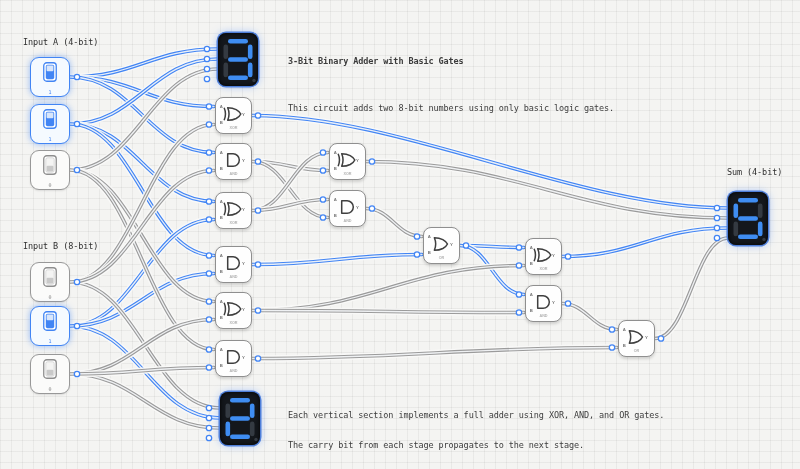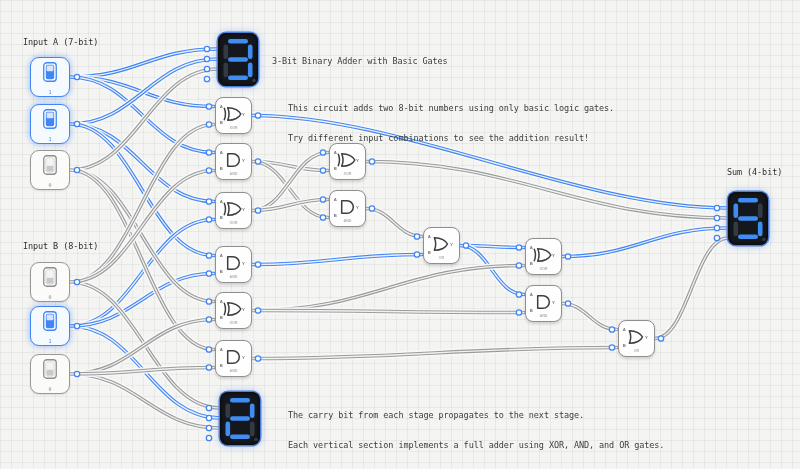--- a/index.html
+++ b/index.html
@@ -252,32 +252,31 @@
       <circle cx="209" cy="408" r="2.7" fill="#fff" stroke="#4285f4" stroke-width="1.3"></circle>
       <circle cx="209" cy="418" r="2.7" fill="#fff" stroke="#4285f4" stroke-width="1.3"></circle>
       <circle cx="209" cy="428" r="2.7" fill="#fff" stroke="#4285f4" stroke-width="1.3"></circle>
       <circle cx="209" cy="438" r="2.7" fill="#fff" stroke="#4285f4" stroke-width="1.3"></circle>
       <circle cx="717" cy="208" r="2.7" fill="#fff" stroke="#4285f4" stroke-width="1.3"></circle>
       <circle cx="717" cy="218" r="2.7" fill="#fff" stroke="#4285f4" stroke-width="1.3"></circle>
       <circle cx="717" cy="228" r="2.7" fill="#fff" stroke="#4285f4" stroke-width="1.3"></circle>
       <circle cx="717" cy="238" r="2.7" fill="#fff" stroke="#4285f4" stroke-width="1.3"></circle>
     </svg>
 
-  <div class="txt lbl" style="left:23px;top:37px;">Input A (7-bit)</div>
+  <div class="txt lbl" style="left:23px;top:37px;">Input A (4-bit)</div>
   <div class="txt lbl" style="left:23px;top:241px;">Input B (8-bit)</div>
   <div class="txt lbl" style="left:720px;top:167px;margin-left:7px;">Sum (4-bit)</div>
 
-  <div class="txt" style="left:272px;top:56px;">3-Bit Binary Adder with Basic Gates</div>
+  <div class="txt" style="left:288px;top:56px;font-weight:bold;">3-Bit Binary Adder with Basic Gates</div>
   <div class="txt" style="left:288px;top:83px;">
     <div>This circuit adds two 8-bit numbers using only basic logic gates.</div>
-    <div>Try different input combinations to see the addition result!</div>
   </div>
   <div class="txt" style="left:288px;top:390px;">
+    <div>Each vertical section implements a full adder using XOR, AND, and OR gates.</div>
     <div>The carry bit from each stage propagates to the next stage.</div>
-    <div>Each vertical section implements a full adder using XOR, AND, and OR gates.</div>
     
   </div>
 
   <div id="components">
       <div class="switch on" style="left: 30px; top: 57px;">
         <svg width="14" height="20" viewBox="0 0 14 20">
           <rect x="0.75" y="0.75" width="12.5" height="18.5" rx="3" fill="#fff" stroke="#4285f4" stroke-width="1.3"></rect>
           <rect x="2.8" y="2.8" width="8.4" height="14.4" rx="1.8" fill="#4285f4"></rect>
           <rect x="3.6" y="3.6" width="6.8" height="5.6" rx="1" fill="#d8e6fb"></rect>
         </svg>

